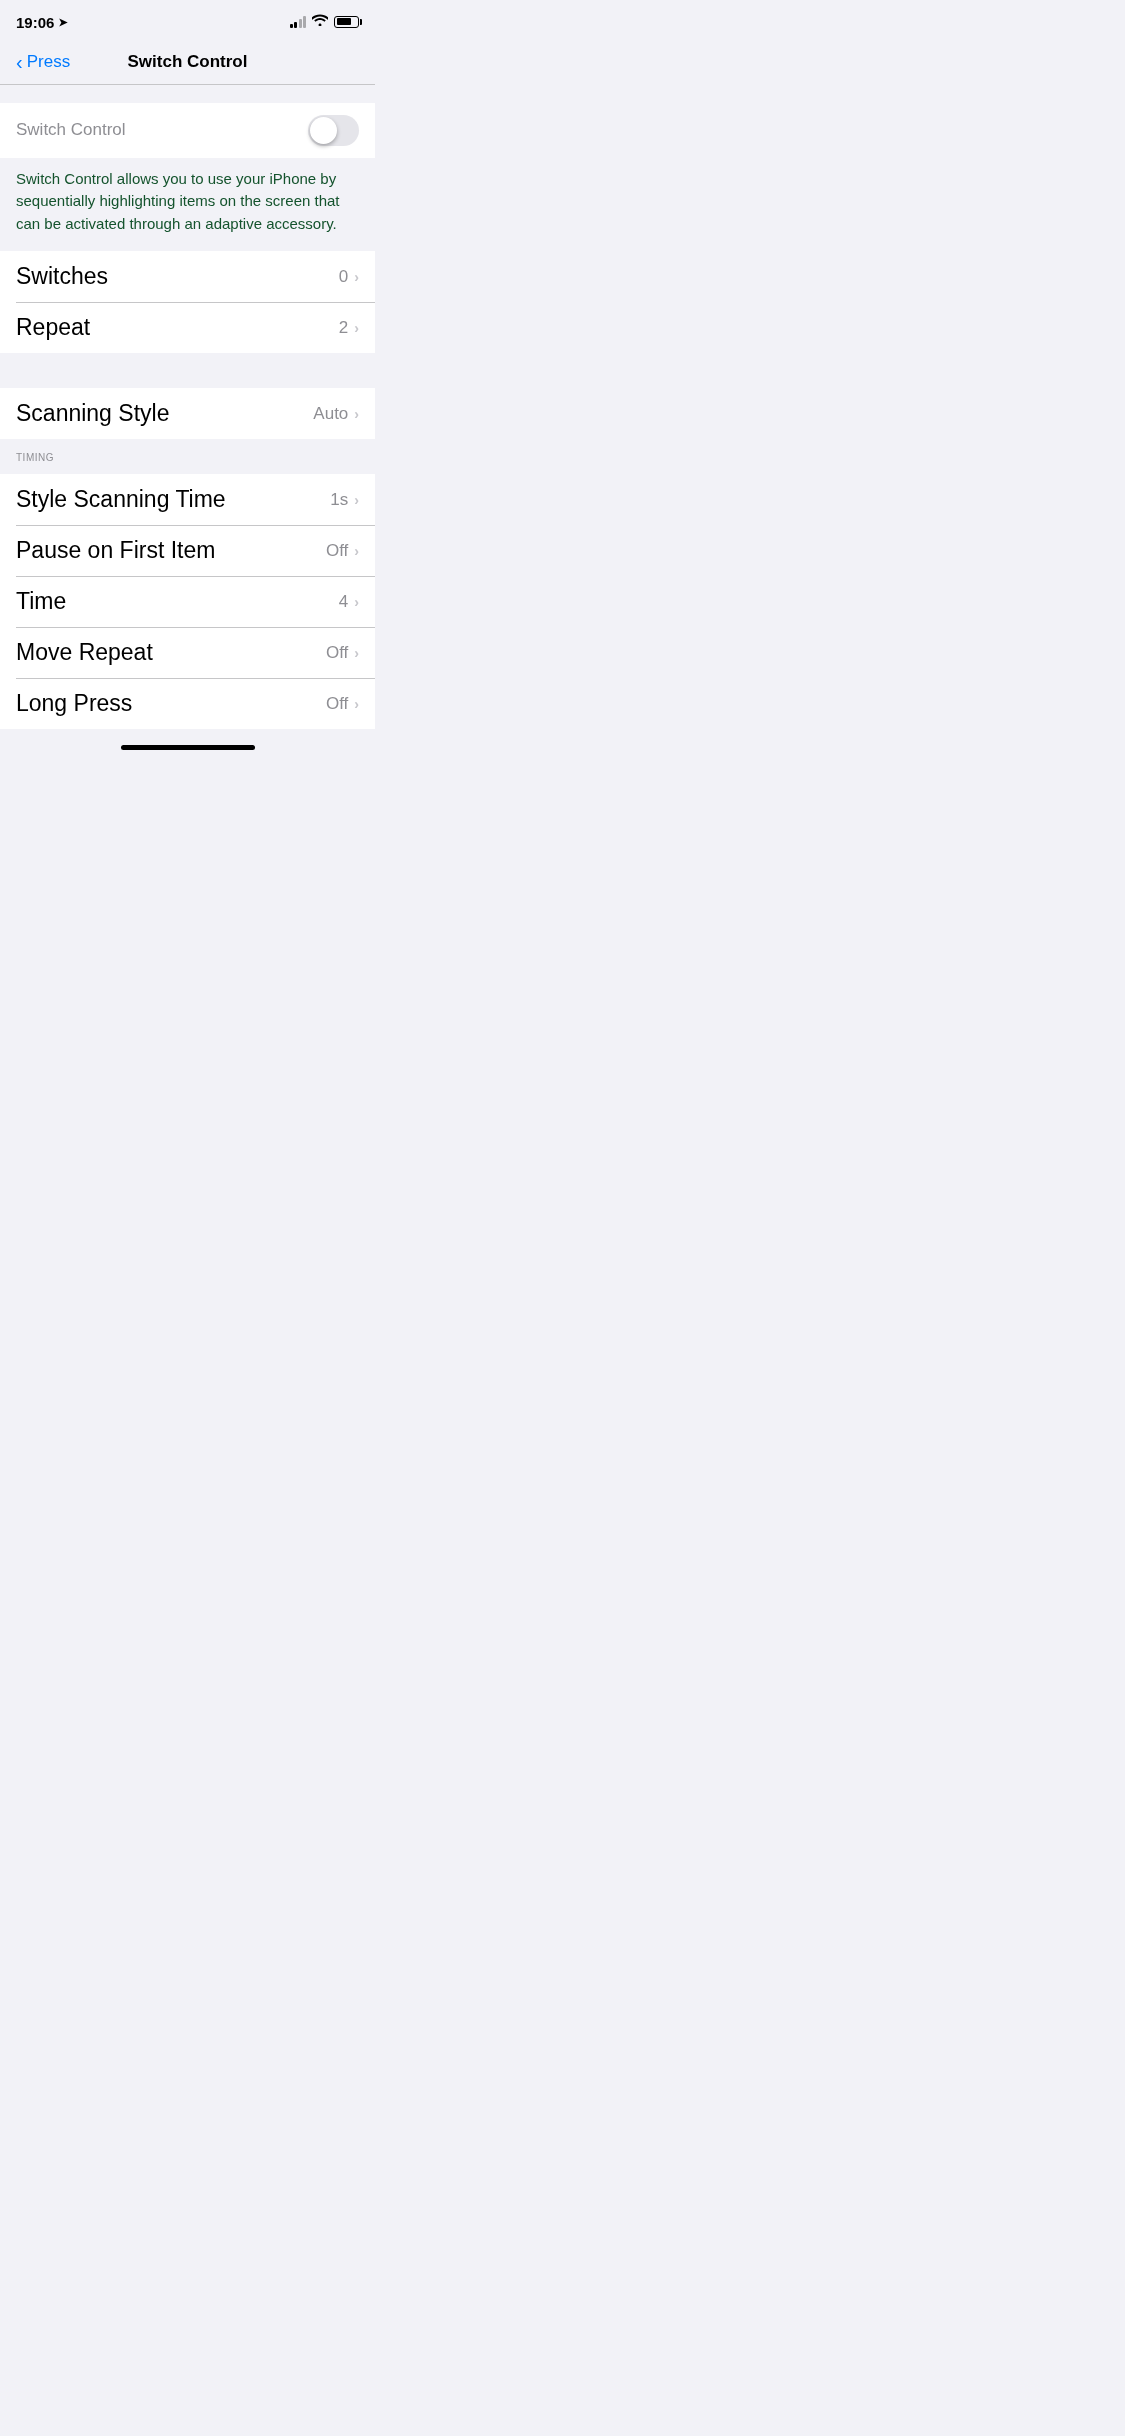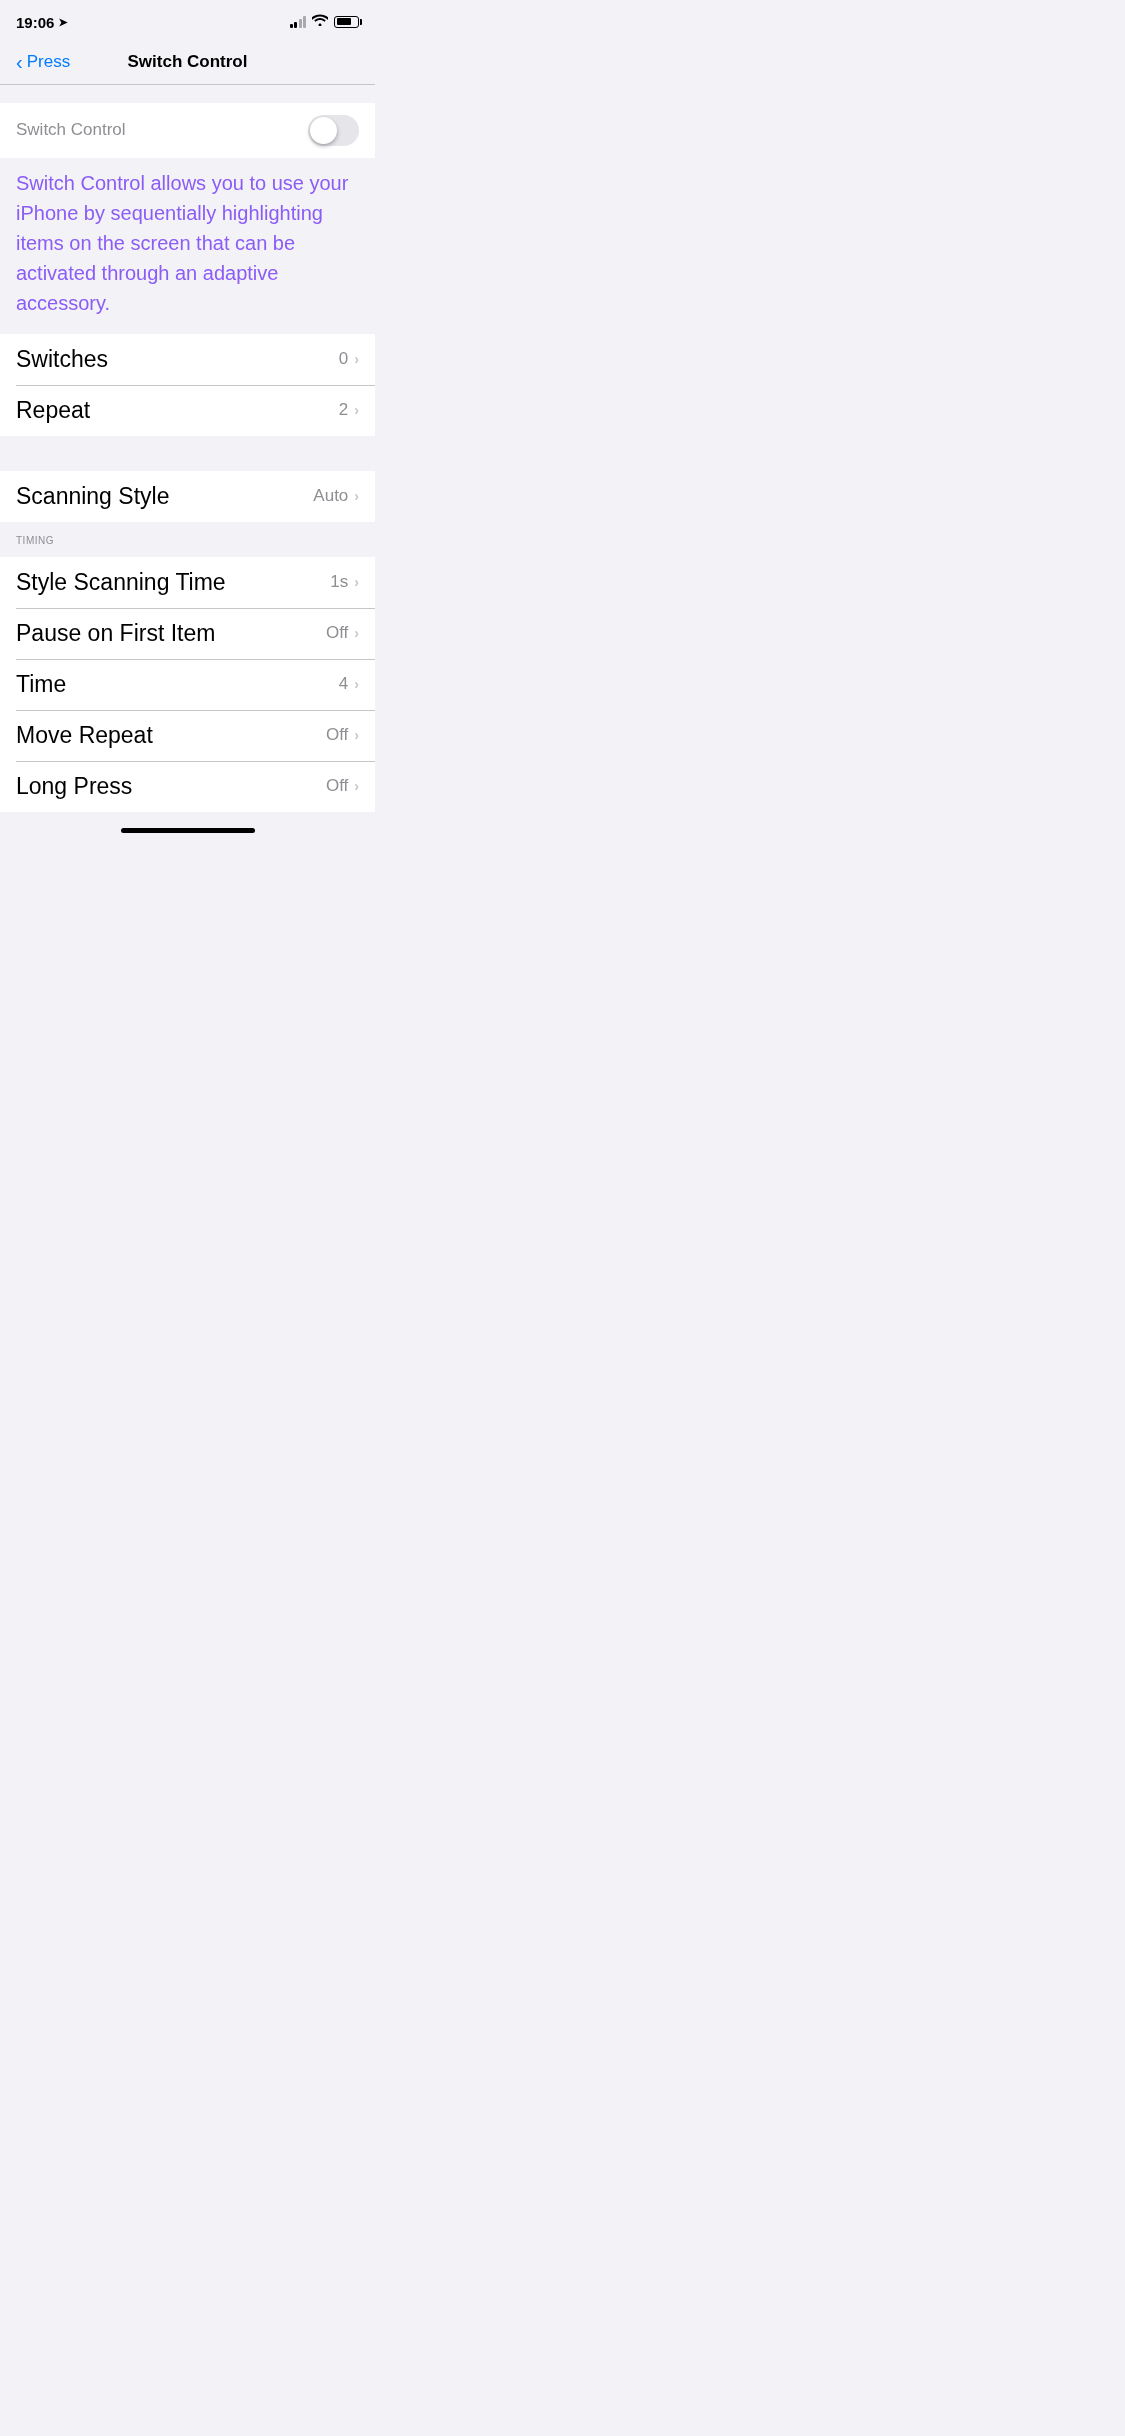--- a/index.html
+++ b/index.html
@@ -228,22 +228,22 @@
       transition: left 0.2s;
     }
 
     
     .description-section {
       background: #f2f2f7;
       padding: 10px 16px 16px;
     }
 
     .description-text {
-      font-size: 20px;
-      color: #8b5cf6;
+      font-size: 15px;
+      color: #14532d;
       line-height: 1.5;
     }
 
     
     .section-header {
       padding: 8px 16px 6px;
       background: #f2f2f7;
     }
 
     .section-header-text {

